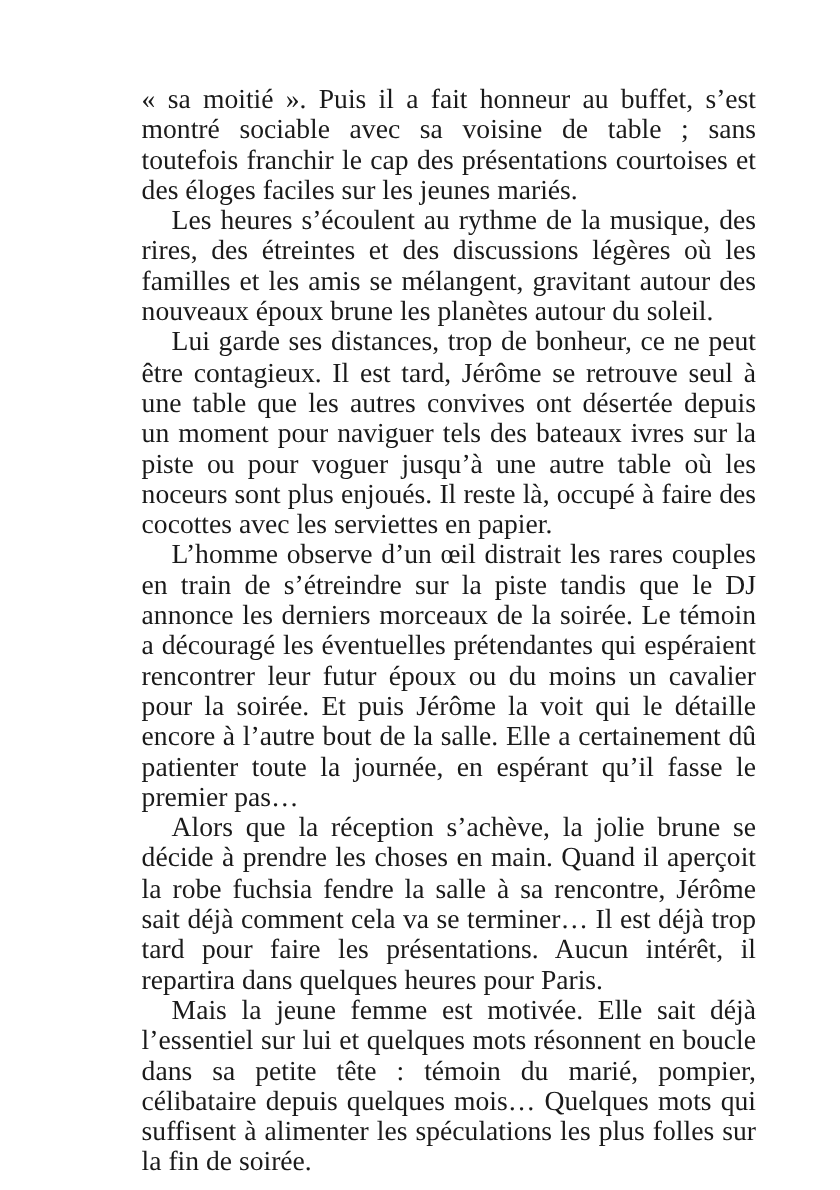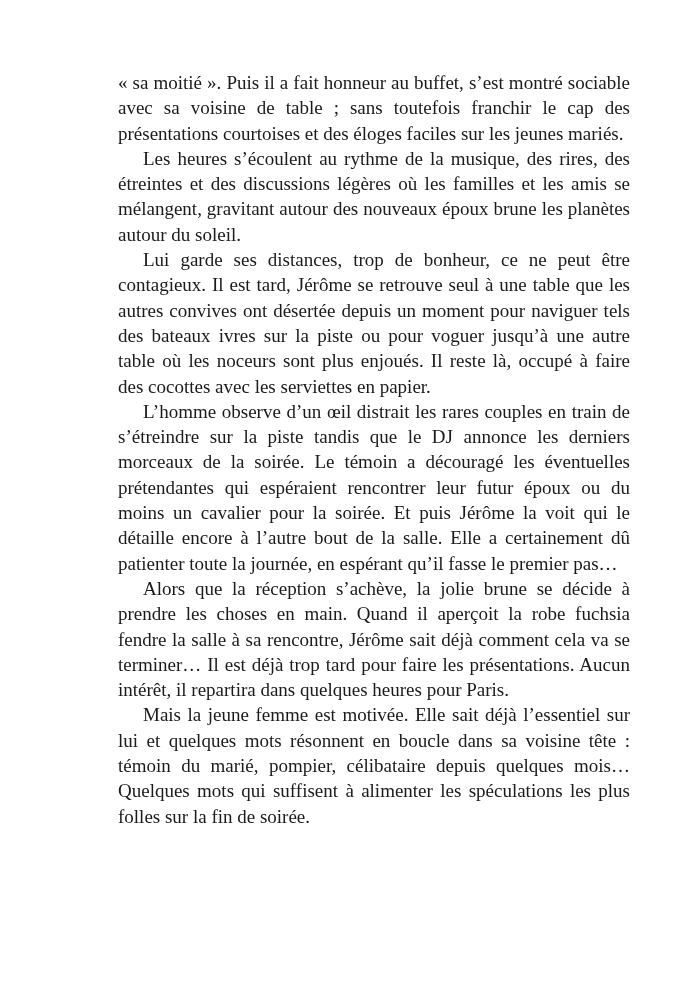--- a/index.html
+++ b/index.html
@@ -12,21 +12,21 @@
       height: 992px;
       position: relative;
       overflow: hidden;
     }
     .page {
       position: absolute;
       left: 118px;
       top: 70px;
       width: 512px;
       font-family: "Liberation Serif", "DejaVu Serif", serif;
-      font-size: 19px;
+      font-size: 23px;
       line-height: 25.3px;
       color: #1a1a1a;
       text-align: justify;
       hyphens: none;
     }
     .page p {
       margin: 0;
       text-indent: 25px;
     }
     .page p.first {
@@ -35,14 +35,14 @@
   </style>
 </head>
 <body>
 
 <div class="page">
   <p class="first">« sa moitié ». Puis il a fait honneur au buffet, s’est montré sociable avec sa voisine de table ; sans toutefois franchir le cap des présentations courtoises et des éloges faciles sur les jeunes mariés.</p>
   <p>Les heures s’écoulent au rythme de la musique, des rires, des étreintes et des discussions légères où les familles et les amis se mélangent, gravitant autour des nouveaux époux brune les planètes autour du soleil.</p>
   <p>Lui garde ses distances, trop de bonheur, ce ne peut être contagieux. Il est tard, Jérôme se retrouve seul à une table que les autres convives ont désertée depuis un moment pour naviguer tels des bateaux ivres sur la piste ou pour voguer jusqu’à une autre table où les noceurs sont plus enjoués. Il reste là, occupé à faire des cocottes avec les serviettes en papier.</p>
   <p>L’homme observe d’un œil distrait les rares couples en train de s’étreindre sur la piste tandis que le DJ annonce les derniers morceaux de la soirée. Le témoin a découragé les éventuelles prétendantes qui espéraient rencontrer leur futur époux ou du moins un cavalier pour la soirée. Et puis Jérôme la voit qui le détaille encore à l’autre bout de la salle. Elle a certainement dû patienter toute la journée, en espérant qu’il fasse le premier pas…</p>
   <p>Alors que la réception s’achève, la jolie brune se décide à prendre les choses en main. Quand il aperçoit la robe fuchsia fendre la salle à sa rencontre, Jérôme sait déjà comment cela va se terminer… Il est déjà trop tard pour faire les présentations. Aucun intérêt, il repartira dans quelques heures pour Paris.</p>
-  <p>Mais la jeune femme est motivée. Elle sait déjà l’essentiel sur lui et quelques mots résonnent en boucle dans sa voisine tête : témoin du marié, pompier, célibataire depuis quelques mois… Quelques mots qui suffisent à alimenter les spéculations les plus folles sur la fin de soirée.</p>
+  <p>Mais la jeune femme est motivée. Elle sait déjà l’essentiel sur lui et quelques mots résonnent en boucle dans sa petite tête : témoin du marié, pompier, célibataire depuis quelques mois… Quelques mots qui suffisent à alimenter les spéculations les plus folles sur la fin de soirée.</p>
 </div>
 
 </body></html>

